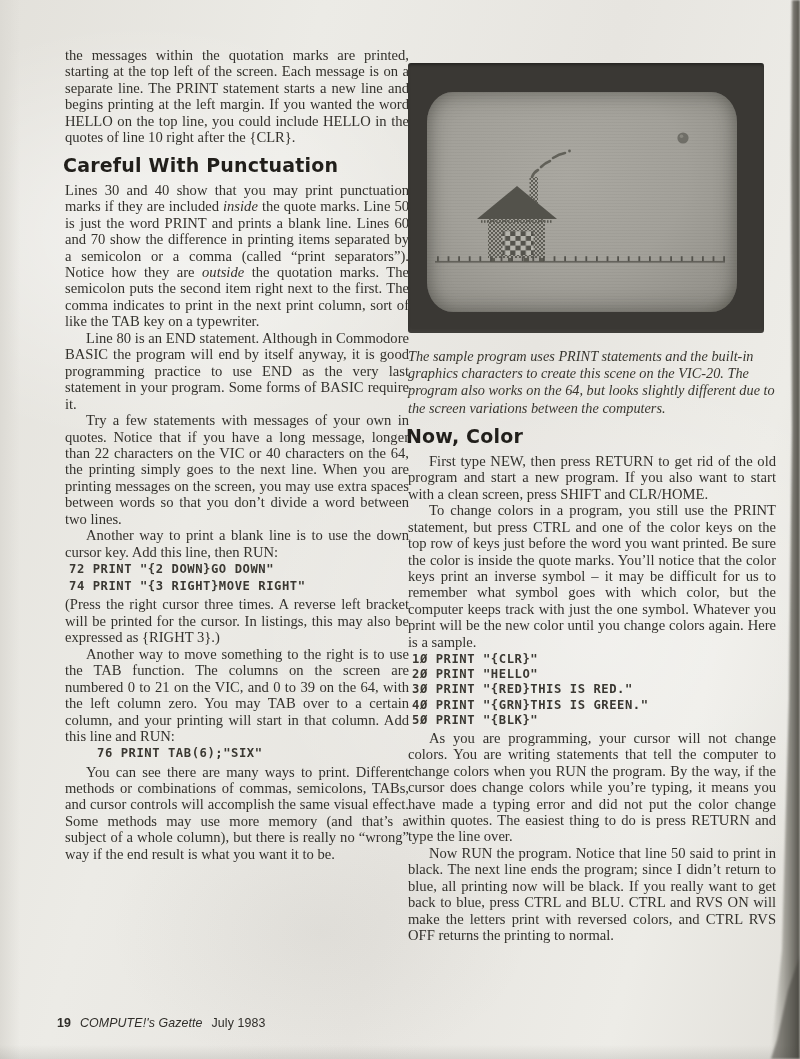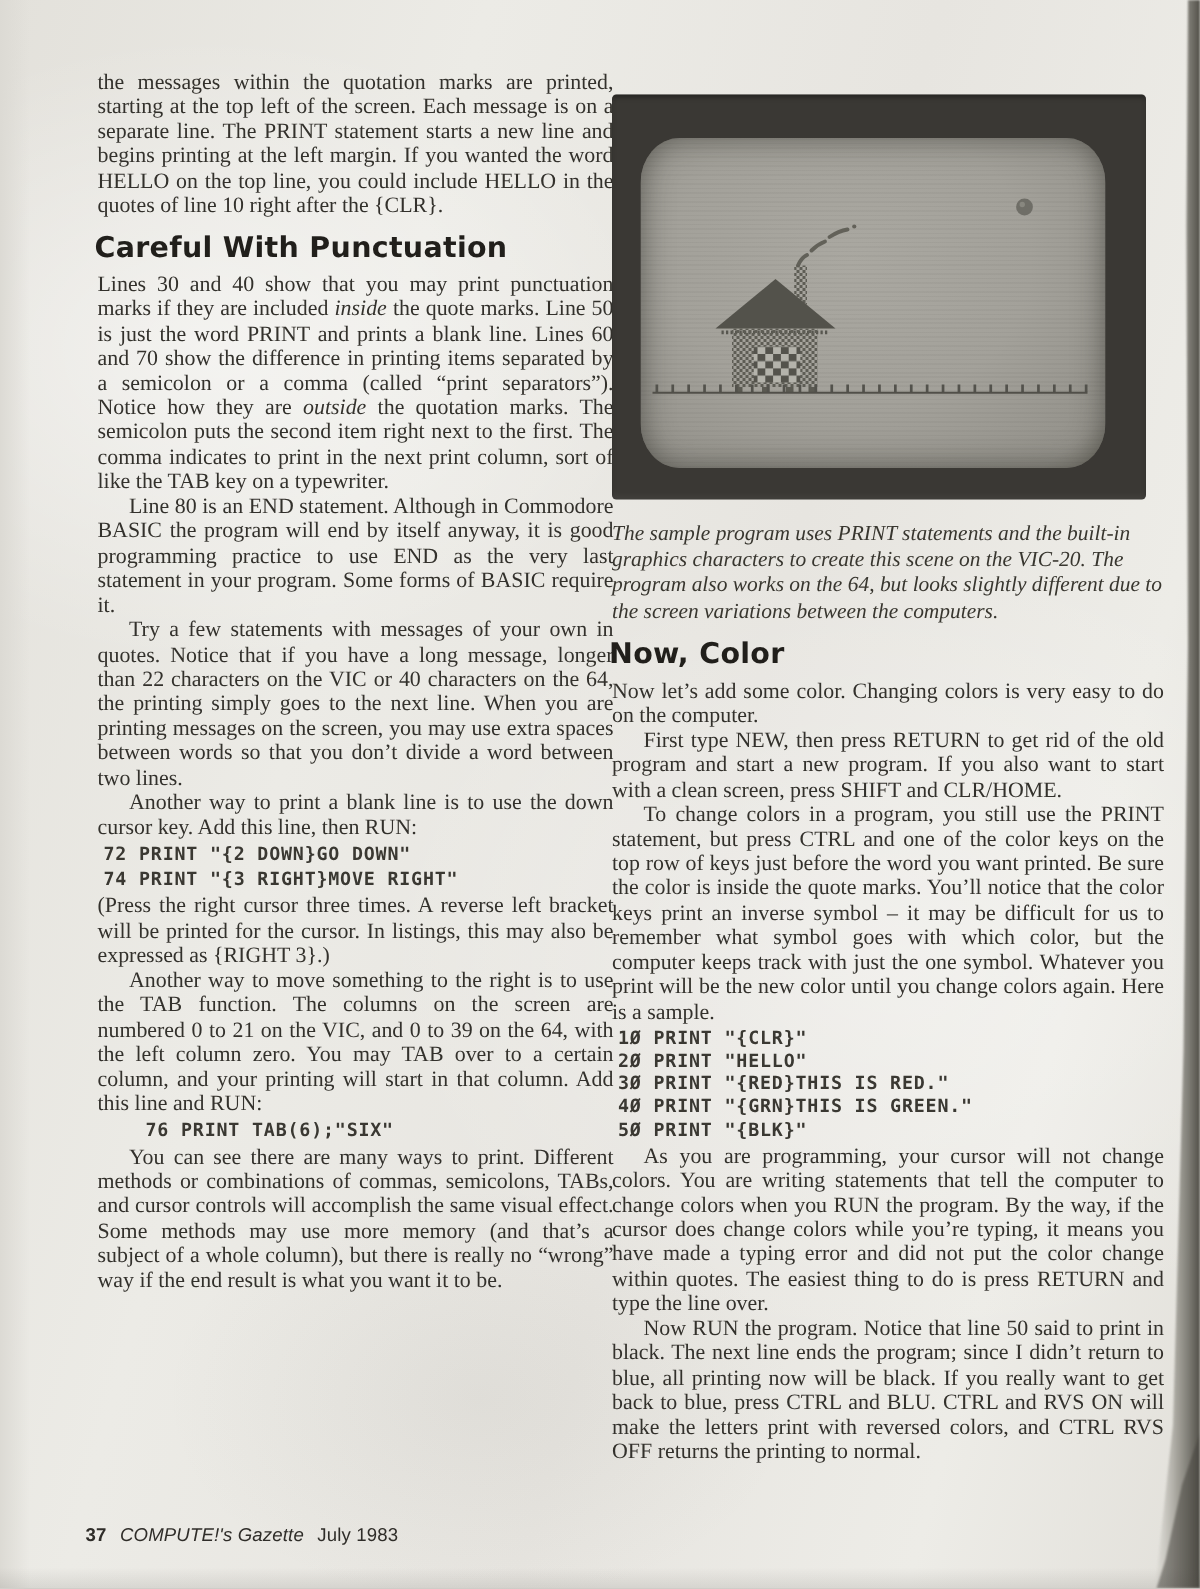--- a/index.html
+++ b/index.html
@@ -136,37 +136,36 @@
           <line x1="10" y1="166.8" x2="298" y2="166.8" stroke="#53524c" stroke-width="5" stroke-dasharray="1.8 8.8"></line>
           <line x1="8" y1="169.8" x2="298" y2="169.8" stroke="#514f49" stroke-width="1.3"></line>
         </svg>
       </div>
     </figure>
 
     <p class="caption">The sample program uses PRINT statements and the built-in graphics characters to create this scene on the VIC-20. The program also works on the 64, but looks slightly different due to the screen variations between the computers.</p>
 
     <div class="right-text">
         <h2 class="heading">Now, Color</h2>
-        <p class="body-p">Now let’s add some color. Changing colors is very easy to do on the computer.</p>
         <p class="body-p indent">First type NEW, then press RETURN to get rid of the old program and start a new program. If you also want to start with a clean screen, press SHIFT and CLR/HOME.</p>
         <p class="body-p indent">To change colors in a program, you still use the PRINT statement, but press CTRL and one of the color keys on the top row of keys just before the word you want printed. Be sure the color is inside the quote marks. You’ll notice that the color keys print an inverse symbol – it may be difficult for us to remember what symbol goes with which color, but the computer keeps track with just the one symbol. Whatever you print will be the new color until you change colors again. Here is a sample.</p>
         <div class="code">
           <div class="code-line">1Ø PRINT "{CLR}"</div>
           <div class="code-line">2Ø PRINT "HELLO"</div>
           <div class="code-line">3Ø PRINT "{RED}THIS IS RED."</div>
           <div class="code-line">4Ø PRINT "{GRN}THIS IS GREEN."</div>
           <div class="code-line">5Ø PRINT "{BLK}"</div>
         </div>
         <p class="body-p indent">As you are programming, your cursor will not change colors. You are writing statements that tell the computer to change colors when you RUN the program. By the way, if the cursor does change colors while you’re typing, it means you have made a typing error and did not put the color change within quotes. The easiest thing to do is press RETURN and type the line over.</p>
         <p class="body-p indent">Now RUN the program. Notice that line 50 said to print in black. The next line ends the program; since I didn’t return to blue, all printing now will be black. If you really want to get back to blue, press CTRL and BLU. CTRL and RVS ON will make the letters print with reversed colors, and CTRL RVS OFF returns the printing to normal.</p>
       </div>
   </div>
 
   <div class="footer">
-    <span class="pgnum">37</span><span class="mag">COMPUTE!'s Gazette</span><span class="date">July 1983</span>
+    <span class="pgnum">19</span><span class="mag">COMPUTE!'s Gazette</span><span class="date">July 1983</span>
   </div>
 
   <svg class="scan-edge" viewBox="0 0 32 1059" preserveAspectRatio="none" aria-hidden="true">
     <defs>
       <linearGradient id="eg" x1="0" y1="0" x2="1" y2="0">
         <stop offset="0" stop-color="#8a887f" stop-opacity="0"></stop>
         <stop offset="0.5" stop-color="#6e6c63" stop-opacity="0.55"></stop>
         <stop offset="1" stop-color="#504e47"></stop>
       </linearGradient>
     </defs>

